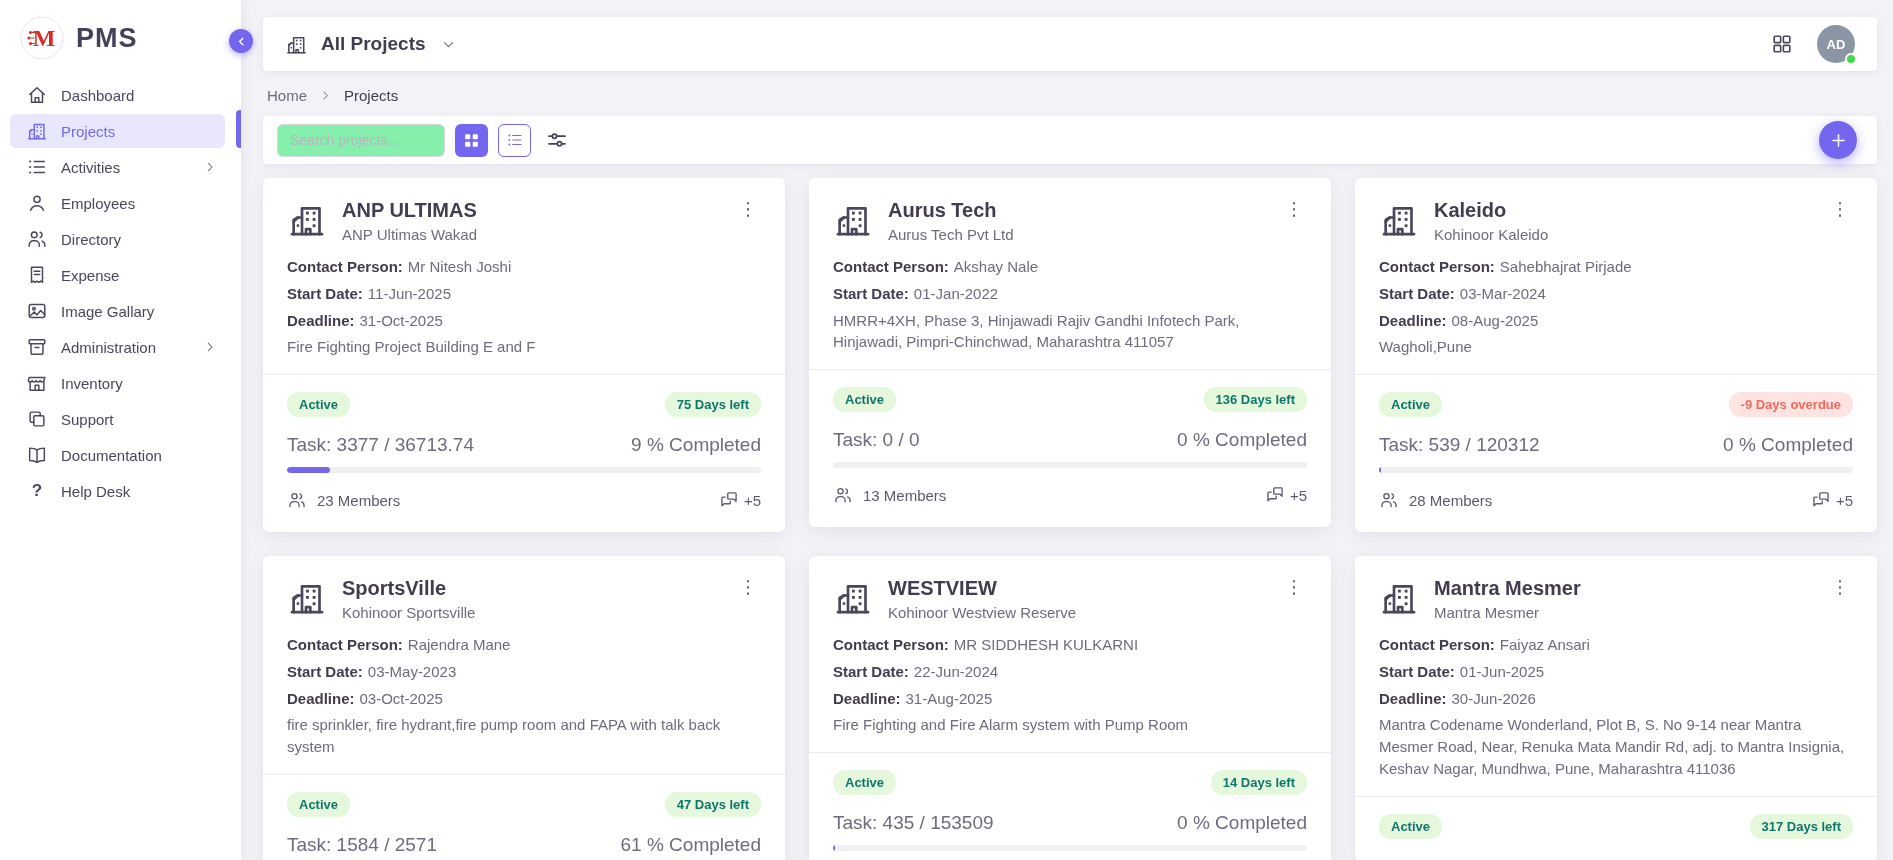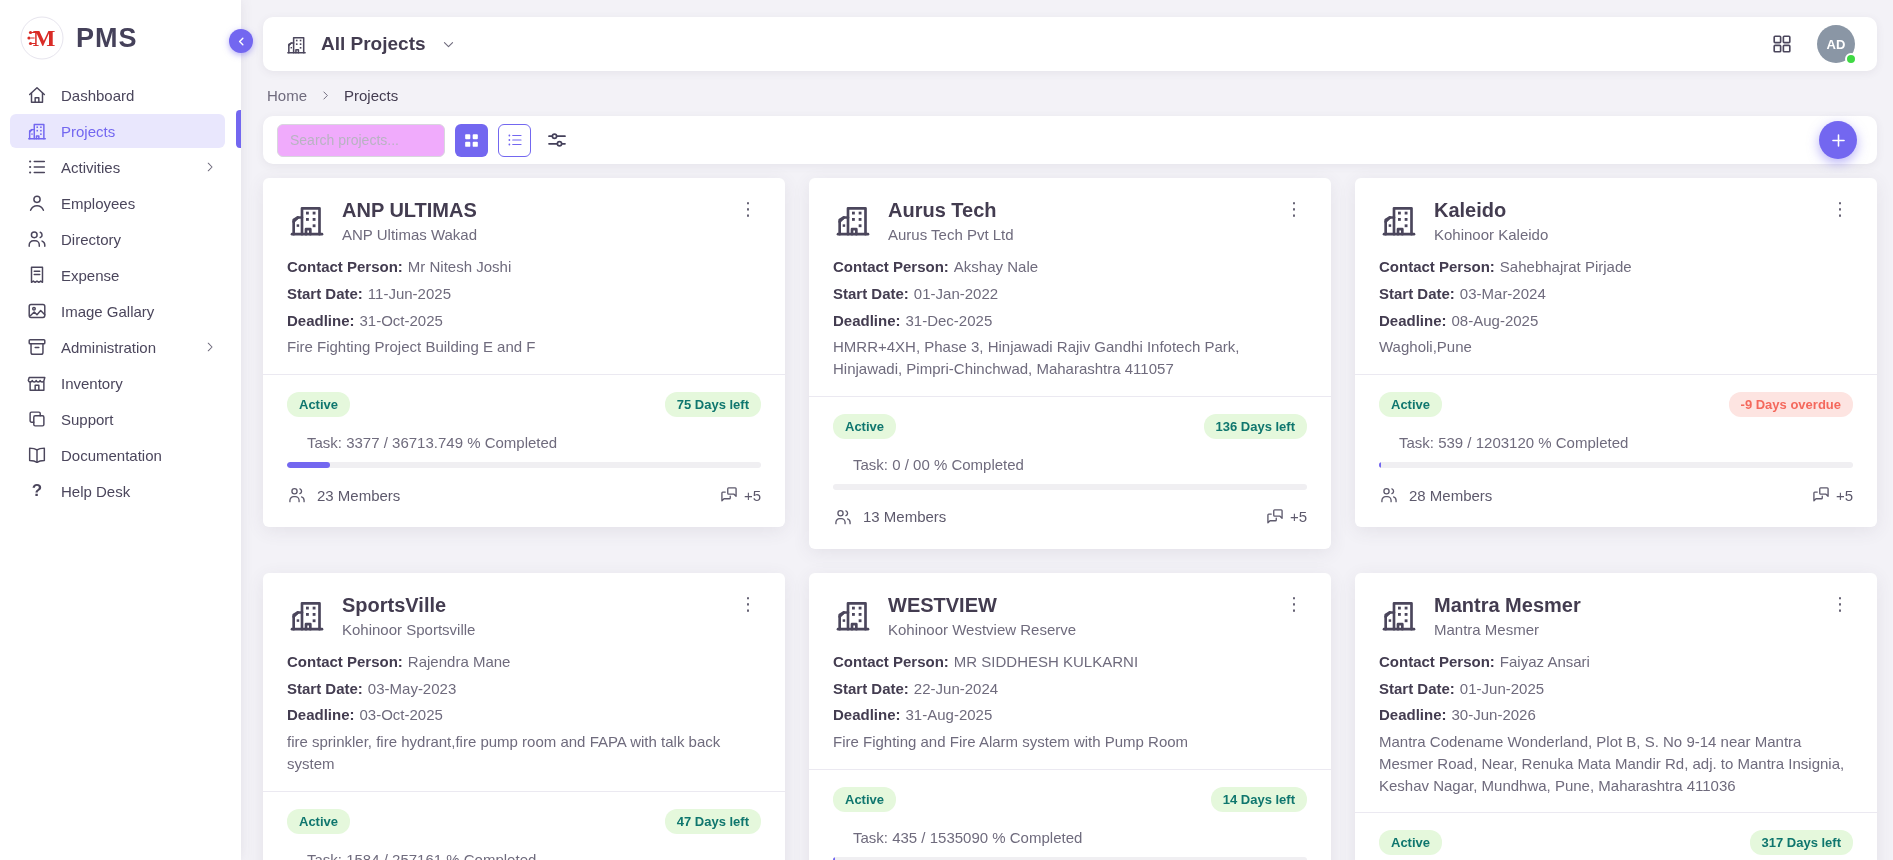--- a/index.html
+++ b/index.html
@@ -20,21 +20,21 @@
               border-radius:6px; font-size:15px; color:#4b465c; cursor:pointer; height:34px; }
   .nav-item .nav-ico { width:22px; height:22px; color:#4b465c; flex:none; }
   .nav-item.active { background:#e9e7fd; color:#7367f0; }
   .nav-item.active .nav-ico { color:#7367f0; }
   .nav-chevron { margin-left:auto; color:#6f6b7d; }
   .active-edge { position:absolute; right:0; top:110px; width:5px; height:38px; background:#7367f0;
                  border-radius:4px 0 0 4px; }
 
   
   .main { margin-left:241px; padding:17px 16px 0 22px; }
-  .shadow-card { background:#fff; border-radius:10px; box-shadow:0 2px 8px rgba(75,70,92,.08); }
+  .shadow-card { background:#fff; border-radius:4px; box-shadow:0 2px 8px rgba(75,70,92,.08); }
 
   .header-bar { height:54px; display:flex; align-items:center; padding:0 22px; }
   .header-left { display:flex; align-items:center; gap:13px; cursor:pointer; }
   .header-title { font-size:19px; font-weight:600; color:#433c50; }
   .hdr-building { color:#4b465c; }
   .chev-down { color:#6f6b7d; margin-left:2px; }
   .header-right { margin-left:auto; display:flex; align-items:center; gap:24px; }
   .apps-icon { color:#4b465c; cursor:pointer; }
   .avatar { position:relative; width:38px; height:38px; border-radius:50%; background:#8a96a5;
             color:#fff; font-size:13px; font-weight:700; display:flex; align-items:center;
@@ -42,21 +42,21 @@
   .status-dot { position:absolute; right:-2px; bottom:-2px; width:12px; height:12px; background:#3fd944;
                 border:2px solid #fff; border-radius:50%; }
 
   .breadcrumb { display:flex; align-items:center; gap:12px; font-size:15px; margin:16px 4px 12px; }
   .crumb { color:#6f6b7d; cursor:pointer; }
   .crumb.current { color:#433c50; cursor:default; }
   .crumb-sep { color:#6f6b7d; }
 
   .toolbar { height:48px; display:flex; align-items:center; padding:0 14px; gap:10px; }
   .search-input { width:168px; height:33px; border:1px solid #d8d6de; border-radius:6px; padding:0 12px;
-                  font-size:14px; color:#5d596c; outline:none; font-family:inherit; background:#f0abfc; }
+                  font-size:14px; color:#5d596c; outline:none; font-family:inherit; background:#86efac; }
   .search-input::placeholder { color:#b8b3c2; }
   .view-btn { width:33px; height:33px; border-radius:6px; display:flex; align-items:center;
               justify-content:center; cursor:pointer; border:none; }
   .view-btn.grid-active { background:#7367f0; color:#fff; }
   .view-btn.list-plain { background:#fff; border:1px solid #7367f0; color:#7367f0; }
   .filter-btn { background:none; border:none; color:#44405a; cursor:pointer; margin-left:4px;
                 display:flex; align-items:center; }
   .add-btn { margin-left:auto; margin-right:6px; width:38px; height:38px; border-radius:50%;
              background:#7367f0; border:none; color:#fff; display:flex; align-items:center;
              justify-content:center; cursor:pointer; box-shadow:0 4px 12px rgba(115,103,240,.5); }
@@ -74,22 +74,22 @@
   .kebab { color:#5d596c; font-size:18px; line-height:1; cursor:pointer; padding:2px 4px;
            letter-spacing:0; user-select:none; }
   .card-details { margin-top:13px; font-size:15px; color:#6f6b7d; }
   .detail-line { line-height:1.45; margin-top:5px; }
   .detail-line b { color:#433c50; font-weight:700; margin-right:5px; }
   .card-bottom { border-top:1px solid #ebe9f1; padding:17px 24px 22px; }
   .badges { display:flex; justify-content:space-between; align-items:center; }
   .pill { font-size:13px; font-weight:700; padding:5px 12px; border-radius:12px; }
   .pill.success { background:#e5f8dc; color:#0f766e; }
   .pill.danger { background:#fde4e1; color:#f4685c; }
-  .task-row { display:flex; justify-content:flex-start; margin-top:17px; font-size:15px;
-              color:#6f6b7d;margin-left:20px; }
+  .task-row { display:flex; justify-content:space-between; margin-top:17px; font-size:19px;
+              color:#6f6b7d; }
   .progress { margin-top:11px; height:6px; background:#f0eff2; border-radius:4px; overflow:hidden; }
   .progress-fill { height:100%; width:0%; background:#7367f0; border-radius:4px; }
   .members-row { display:flex; justify-content:space-between; margin-top:17px;
                  font-size:15px; color:#5d596c; }
   .members-left { display:flex; align-items:center; gap:10px; }
   .chat-right { display:flex; align-items:center; gap:5px; cursor:pointer; color:#5d596c; }
 </style>
 </head>
 <body>
 
@@ -401,21 +401,20 @@
             </svg>
           <div class="card-titles">
             <h3 class="card-title">Aurus Tech</h3>
             <div class="card-sub">Aurus Tech Pvt Ltd</div>
           </div>
           <span class="kebab">⋮</span>
         </div>
         <div class="card-details">
           <div class="detail-line"><b>Contact Person:</b><span>Akshay Nale</span></div>
           <div class="detail-line"><b>Start Date:</b><span>01-Jan-2022</span></div>
-          <div class="detail-line"><b>Deadline:</b><span>31-Dec-2025</span></div>
           <div class="detail-line">HMRR+4XH, Phase 3, Hinjawadi Rajiv Gandhi Infotech Park, Hinjawadi, Pimpri-Chinchwad, Maharashtra 411057</div>
         </div>
       </div>
       <div class="card-bottom">
         <div class="badges">
           <span class="pill success">Active</span>
           <span class="pill success">136 Days left</span>
         </div>
         <div class="task-row">
           <span>Task: 0 / 0</span>

